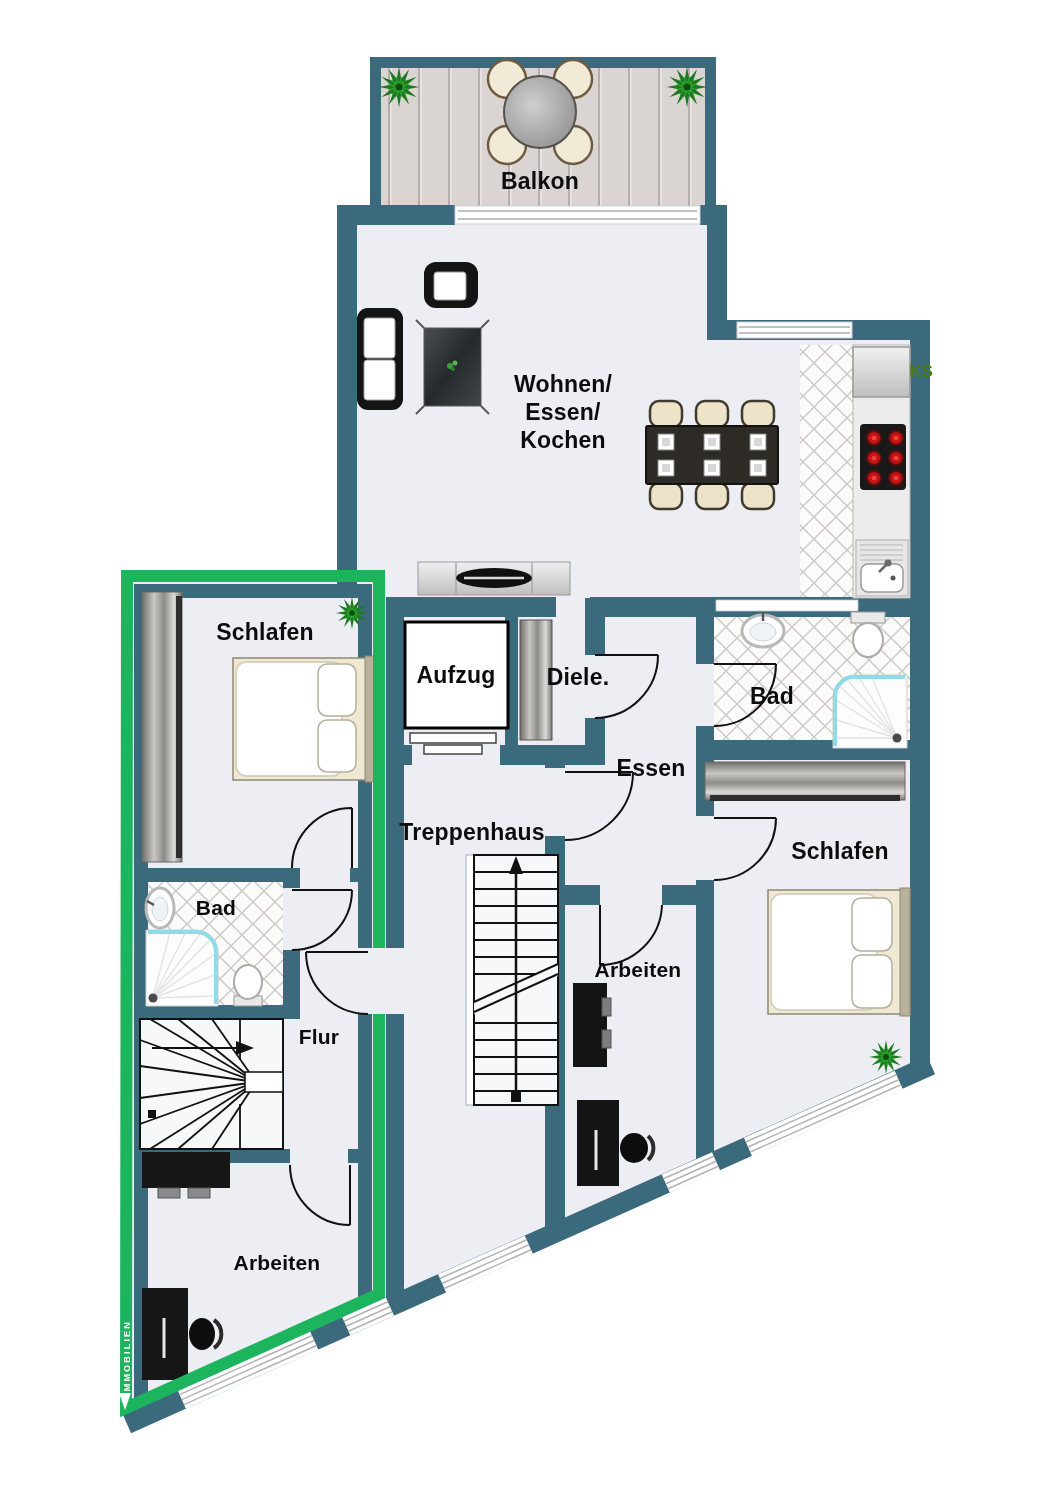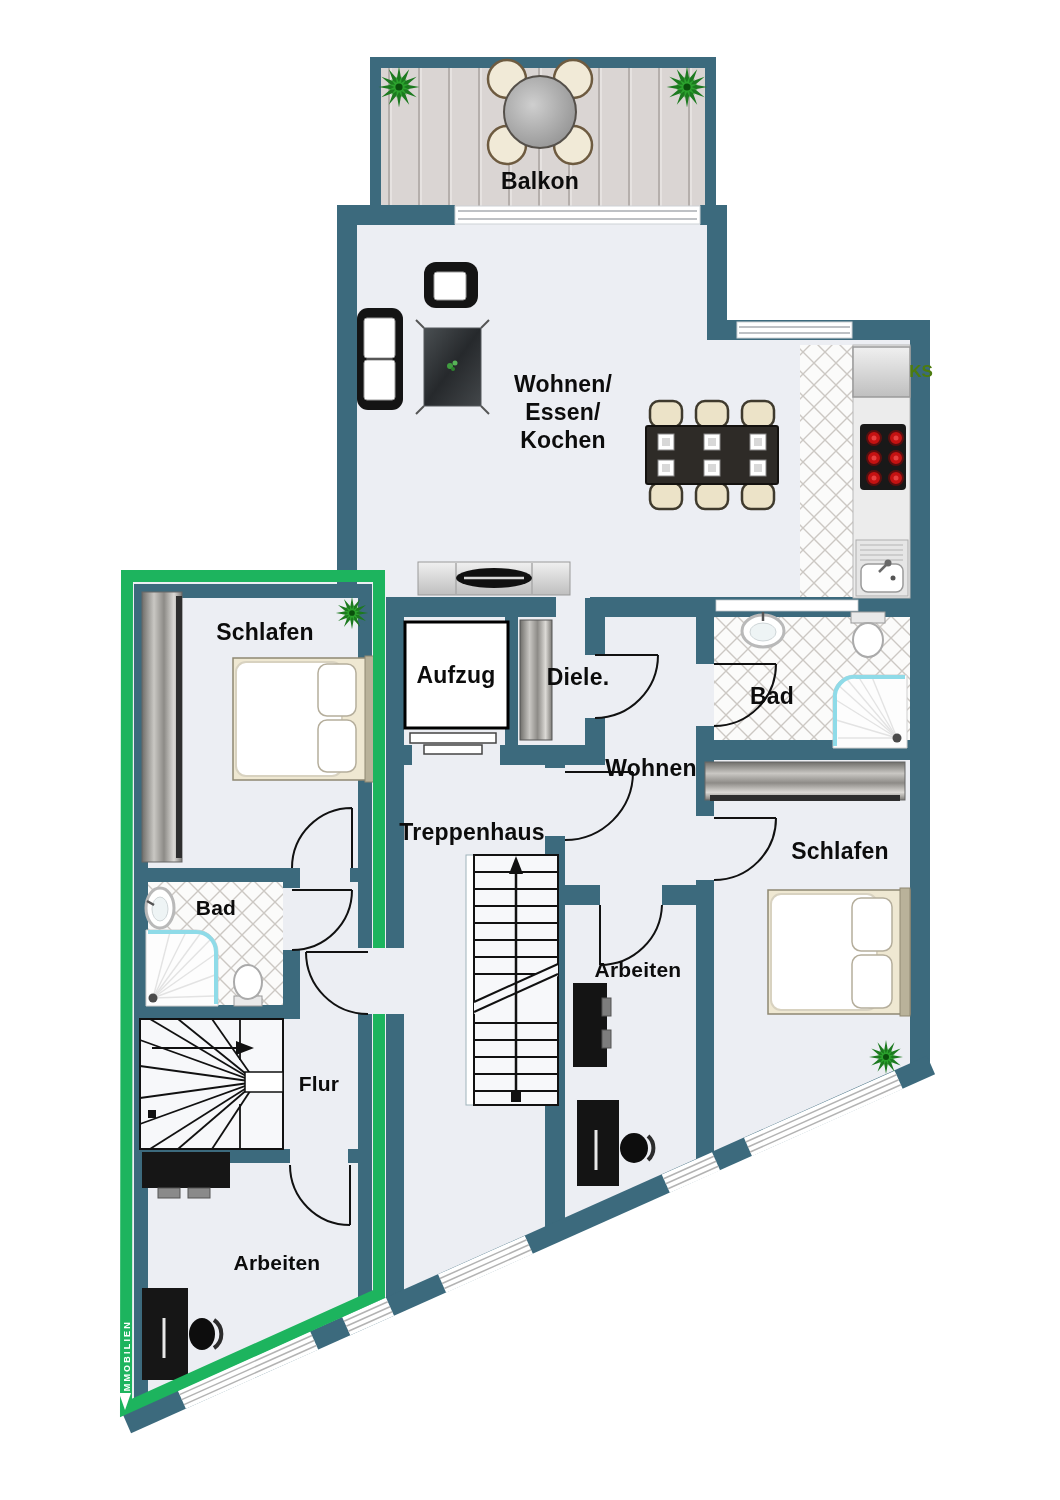--- a/index.html
+++ b/index.html
@@ -432,23 +432,23 @@
 
 <div class="room-label" style="left:540px;top:181px;">Balkon</div>
 <div class="room-label multi-line" style="left:563px;top:412px;">
   <div>Wohnen/</div>
   <div>Essen/</div>
   <div>Kochen</div>
 </div>
 <div class="ks-label" style="left:881px;top:372px;">KS</div>
 <div class="room-label" style="left:456px;top:675px;">Aufzug</div>
 <div class="room-label" style="left:578px;top:677px;">Diele.</div>
-<div class="room-label" style="left:651px;top:768px;">Wohnen</div>
+<div class="room-label" style="left:651px;top:768px;">Essen</div>
 <div class="room-label" style="left:472px;top:832px;">Treppenhaus</div>
 <div class="room-label" style="left:772px;top:696px;">Bad</div>
 <div class="room-label" style="left:265px;top:632px;">Schlafen</div>
 <div class="room-label" style="left:840px;top:851px;">Schlafen</div>
 <div class="room-label small" style="left:638px;top:970px;">Arbeiten</div>
 <div class="room-label small" style="left:216px;top:908px;">Bad</div>
-<div class="room-label small" style="left:319px;top:1084px;">Flur</div>
+<div class="room-label small" style="left:319px;top:1037px;">Flur</div>
 <div class="room-label small" style="left:277px;top:1263px;">Arbeiten</div>
 <div class="watermark" style="left:127px;top:1358px;">IMMOBILIEN</div>
 </div>
 
 </body></html>

